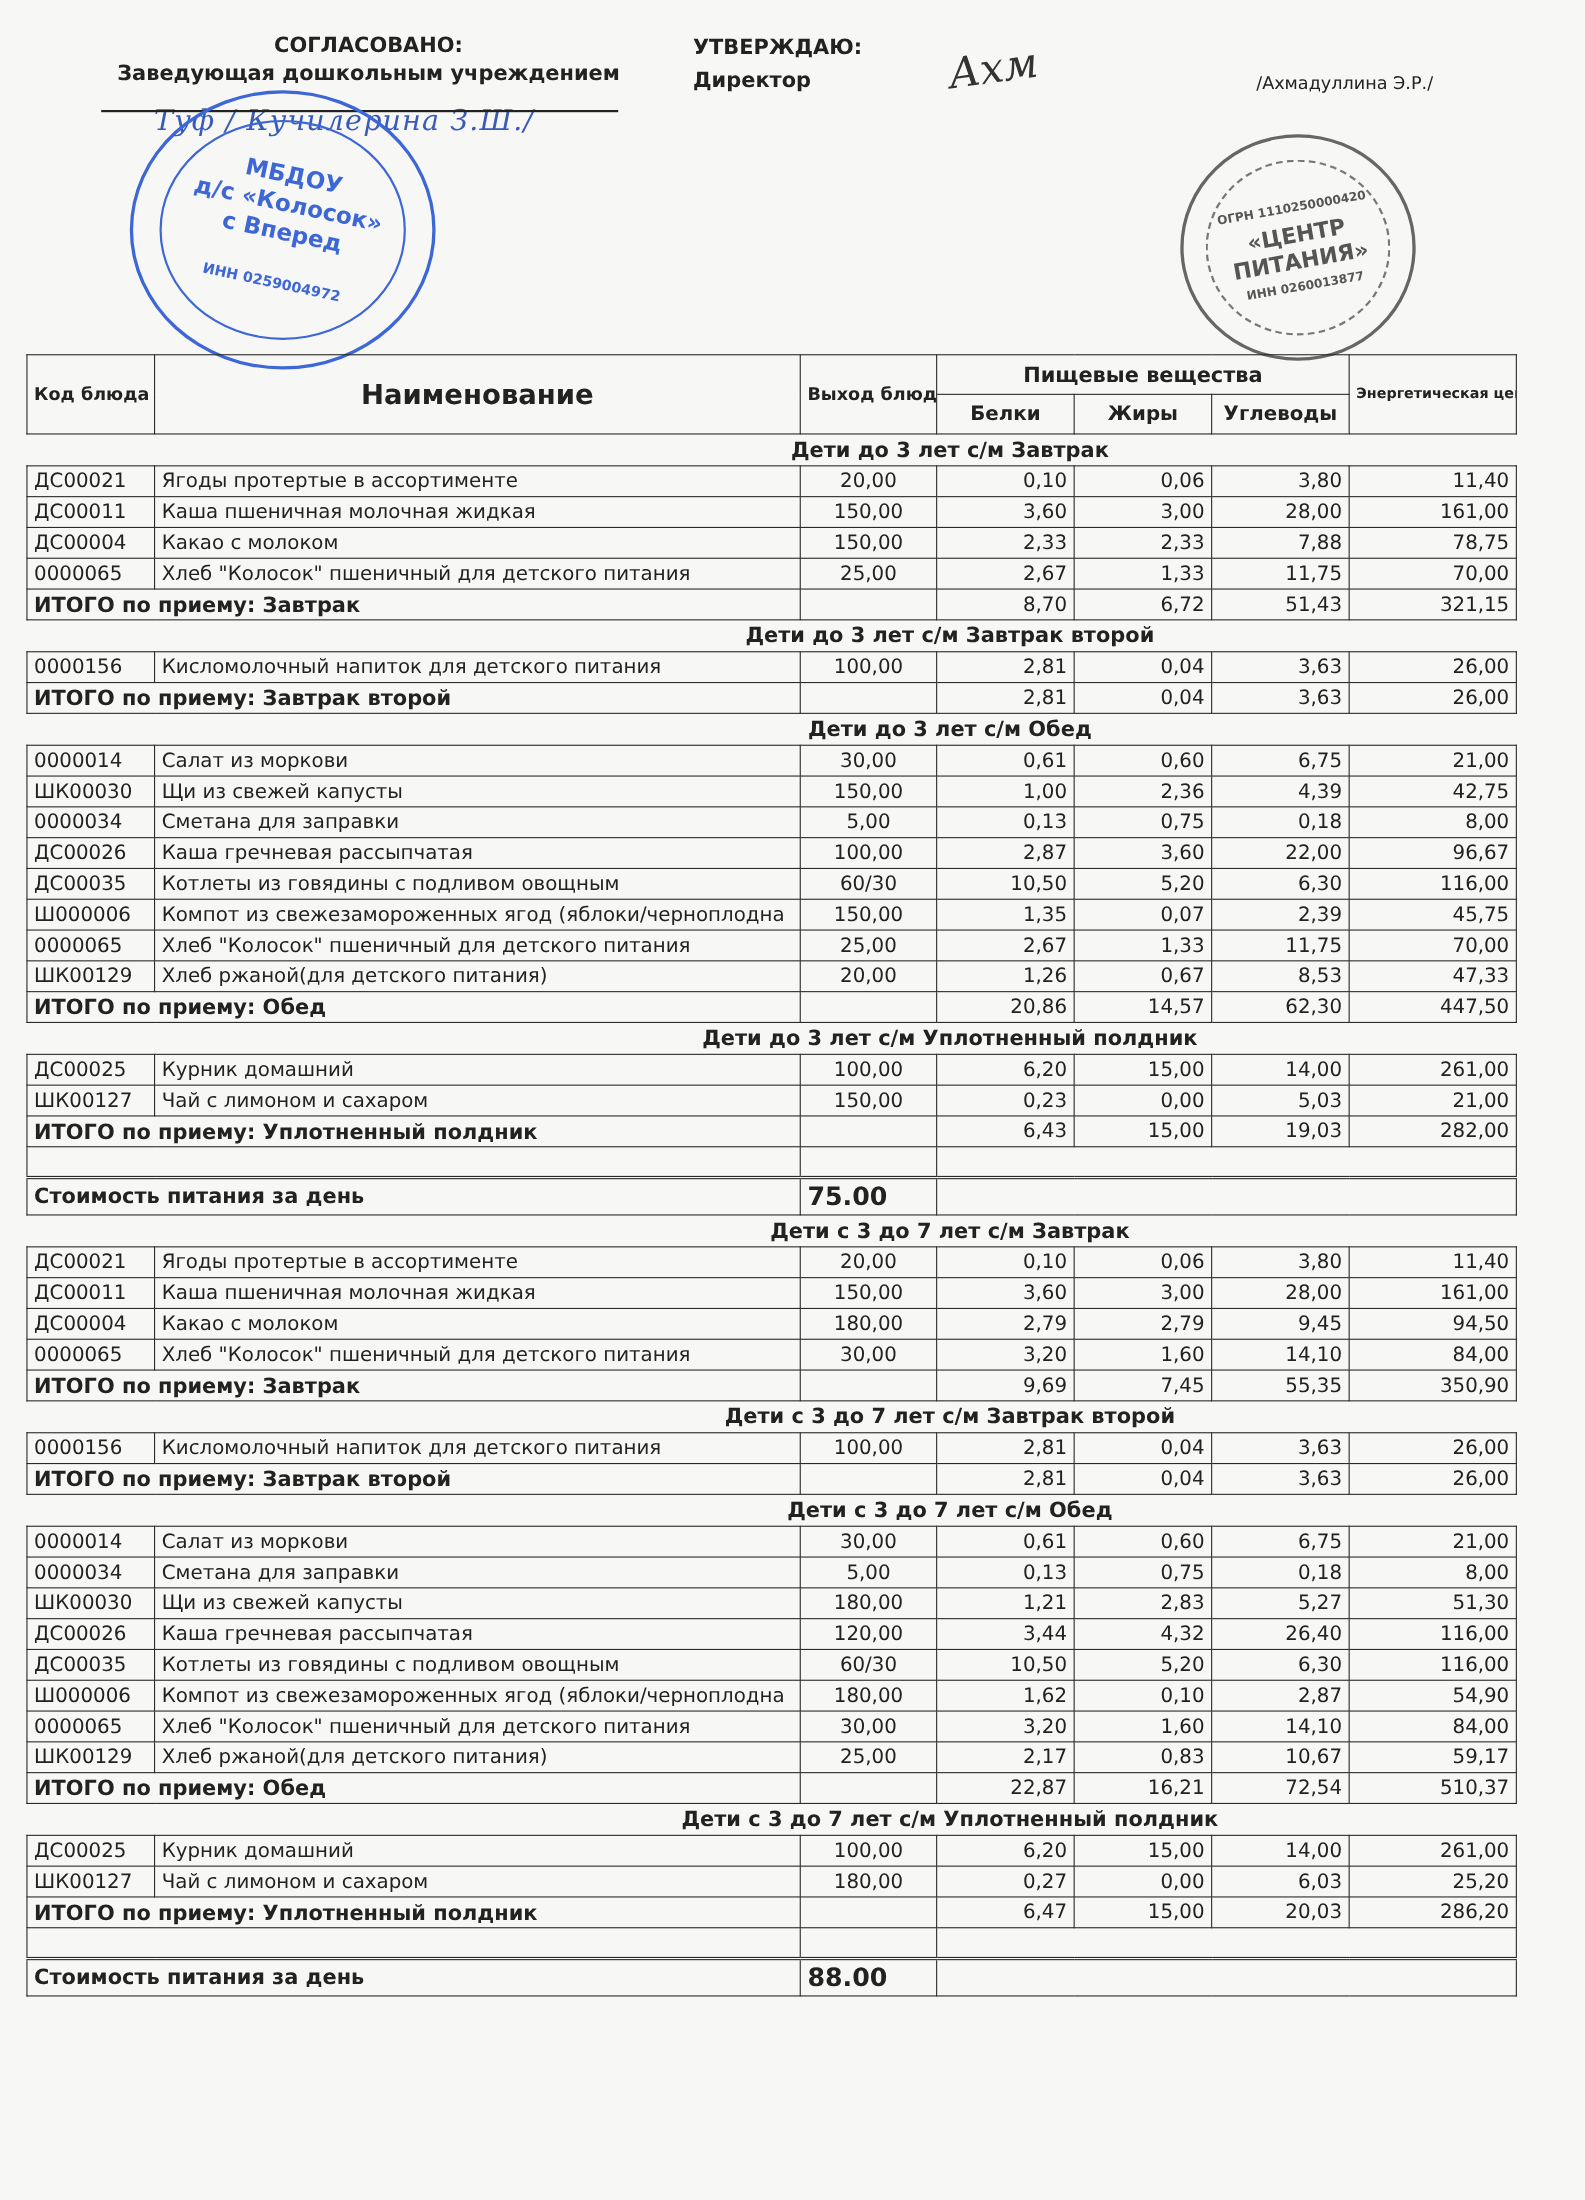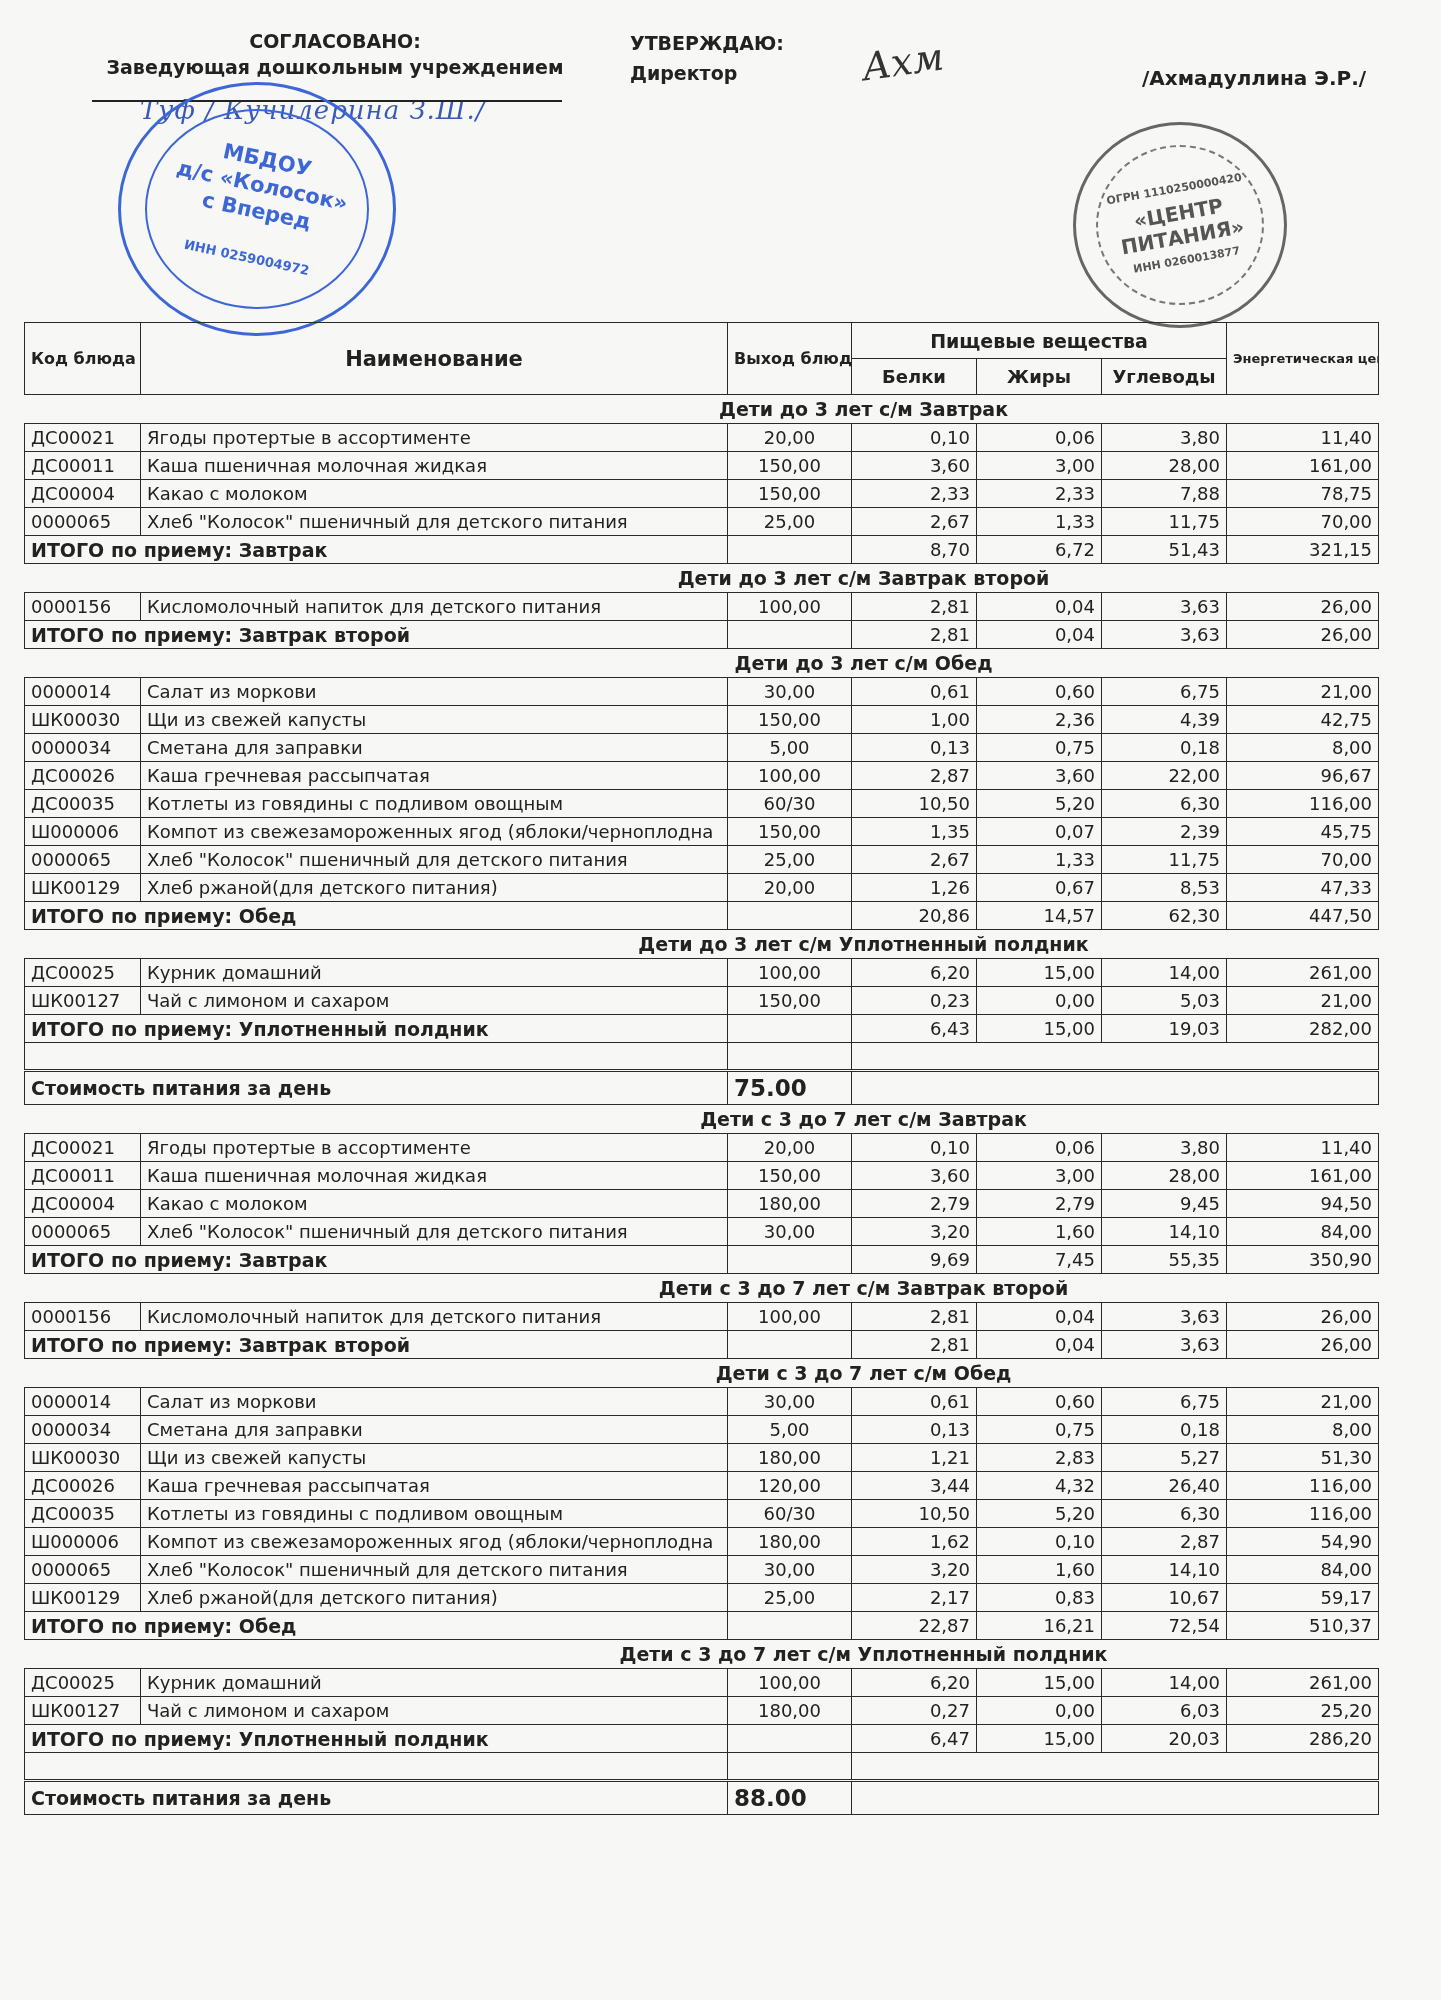--- a/index.html
+++ b/index.html
@@ -11,39 +11,39 @@
     position: relative;
   }
   .page { position: absolute; left: 0; top: 0; width: 1441px; height: 1884px; }
 
   
   .agreed { position: absolute; left: 100px; top: 28px; width: 470px; text-align: center; font-weight: bold; font-size: 19px; line-height: 26px; }
   .agreed .sig-line { position: absolute; left: -8px; top: 72px; width: 470px; height: 0; border-top: 2px solid #222; }
   .agreed .sig-blue { position: absolute; left: 40px; top: 48px; width: 420px; font-family: "DejaVu Serif", serif; font-style: italic; font-weight: normal; color: #3a5ab8; font-size: 26px; text-align: left; letter-spacing: 1px; margin-top: 21px; }
   .approve { position: absolute; left: 630px; top: 28px; font-weight: bold; font-size: 19px; line-height: 30px; }
   .director-sig { position: absolute; left: 862px; top: 40px; font-family: "DejaVu Serif", serif; font-style: italic; font-size: 38px; color: #333; transform: rotate(-8deg); }
-  .director-name { position: absolute; left: 1142px; top: 66px; font-weight: bold; font-size: 20px; }
+  .director-name { position: absolute; left: 1142px; top: 66px; font-weight: normal; font-size: 16px; }
 
   .stamp-blue { position: absolute; left: 118px; top: 82px; width: 272px; height: 248px; border-radius: 50%; border: 3px solid #3d67d6; color: #3d67d6; display: flex; align-items: center; justify-content: center; text-align: center; }
   .stamp-blue::before { content: ""; position: absolute; inset: 24px; border-radius: 50%; border: 2px solid #3d67d6; }
   .stamp-blue .inner { font-weight: bold; font-size: 21px; line-height: 26px; transform: rotate(12deg); }
   .stamp-blue .inn { font-size: 13px; display:block; margin-top: 22px; }
 
   .stamp-gray { position: absolute; left: 1073px; top: 122px; width: 208px; height: 200px; border-radius: 50%; border: 3px solid #666; color: #555; display: flex; align-items: center; justify-content: center; text-align: center; }
   .stamp-gray::before { content: ""; position: absolute; inset: 20px; border-radius: 50%; border: 2px dashed #777; }
   .stamp-gray .inner { font-weight: bold; font-size: 20px; line-height: 24px; transform: rotate(-10deg); }
   .stamp-gray .small { font-size: 11px; display: block; }
 
   .title { position: absolute; left: 380px; top: 168px; width: 450px; text-align: center; font-weight: bold; font-size: 26px; line-height: 34px; }
 
   
   table.menu { position: absolute; left: 24px; top: 322px; width: 1354px; border-collapse: collapse; table-layout: fixed; font-size: 18px; }
   table.menu td, table.menu th { border: 1.5px solid #2a2a2a; padding: 0 6px; height: 27px; line-height: 26px; white-space: nowrap; overflow: hidden; }
   table.menu th { font-weight: bold; text-align: center; }
-  th.h-big { font-size: 21px; }
+  th.h-big { font-size: 25px; }
   th.h-mid { font-size: 16px; line-height: 22px; white-space: normal; }
   th.h-small { font-size: 13px; line-height: 20px; white-space: normal; }
   tr.section td { border: none; text-align: center; font-weight: bold; font-size: 19px; padding-left: 330px; height: 28px; }
   td.num { text-align: right; }
   td.yield { text-align: center; }
   tr.total td.label { font-weight: bold; font-size: 19px; }
   tr.cost td.label { font-weight: bold; font-size: 19px; }
   td.price { font-weight: bold; font-size: 23px; text-align: left; }
   tr.blank td { height: 26px; }
   tr.cost td { border-top: 3px double #2a2a2a; height: 32px; margin-left: 45px; }

